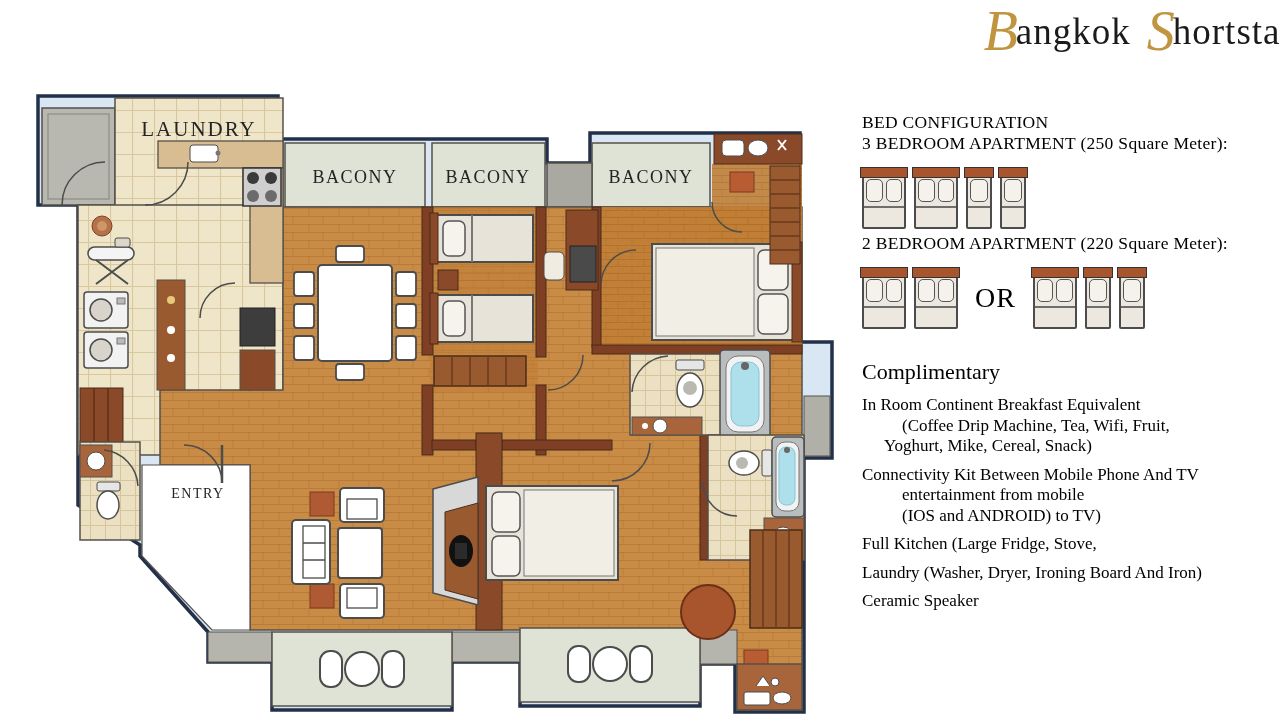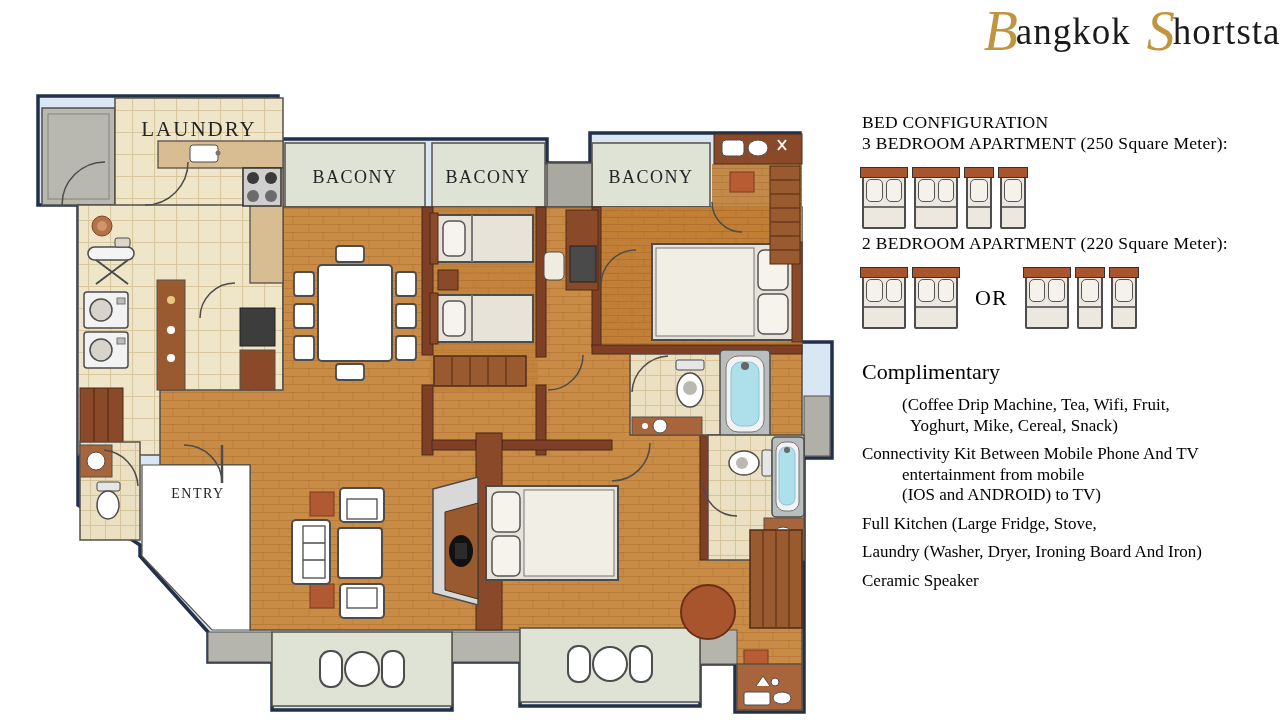--- a/index.html
+++ b/index.html
@@ -16,35 +16,35 @@
 
   
   #plan{position:absolute;left:0;top:0;width:1280px;height:720px;}
   .plan-label{font-family:"Liberation Serif",serif;fill:#242424;}
 
   
   .rpanel{position:absolute;left:862px;top:112px;width:418px;color:#000000;}
   .rp-h{font-size:17.5px;letter-spacing:.3px;line-height:21px;}
   .bed-row{display:flex;align-items:flex-start;margin-top:13px;margin-bottom:4px;min-height:62px;}
   .bed-group{display:flex;gap:8px;}
-  .or-label{font-size:22px;align-self:center;margin:4px 17px;letter-spacing:1px;}
+  .or-label{font-size:28px;align-self:center;margin:4px 17px;letter-spacing:1px;}
 
   .bed{position:relative;width:44px;height:58px;background:#ece7df;border:2px solid #4c4c4c;
     border-radius:2px;box-sizing:border-box;margin-top:4px;flex:0 0 auto;}
   .bed.single{width:26px;}
   .bed .headboard{position:absolute;top:-6px;left:-4px;right:-4px;height:9px;background:#a8542c;
     border:1px solid #333;}
   .bed .pillows{position:absolute;top:6px;left:2px;right:2px;display:flex;gap:3px;justify-content:center;}
   .bed .pillow{flex:1;height:21px;background:#f5f2eb;border:1.5px solid #555;border-radius:5px;max-width:18px;}
   .bed .blanket{position:absolute;top:33px;left:0;right:0;border-top:2px solid #6e6e6e;}
 
   .comp-h{font-size:22px;margin-top:30px;margin-bottom:10px;}
   .am-line{font-size:17px;line-height:20.5px;}
   .am-line.gap{margin-top:8px;}
-  .ind0{margin-left:0;} .ind1{margin-left:40px;} .ind2{margin-left:48px;} .ind3{margin-left:103px;}
+  .ind0{margin-left:0;} .ind1{margin-left:40px;} .ind2{margin-left:22px;} .ind3{margin-left:103px;}
 </style>
 </head>
 <body>
 
 <div id="stage">
 
   <div class="title">
     <span class="cap">B</span><span class="rest">angkok</span><span class="gap"></span><span class="cap">S</span><span class="rest">hortstay</span>
   </div>
 
@@ -426,20 +426,21 @@
             <div class="pillows">
               <div class="pillow"></div>
             </div>
             <div class="blanket"></div>
           </div>
         </div>
     </div>
 
     <div class="comp-h">Complimentary</div>
     <div>
+        <div class="am-line ind0">In Room Continent Breakfast Equivalent</div>
         <div class="am-line ind1">(Coffee Drip Machine, Tea, Wifi, Fruit,</div>
         <div class="am-line ind2">Yoghurt, Mike, Cereal, Snack)</div>
         <div class="am-line ind0 gap">Connectivity Kit Between Mobile Phone And TV</div>
         <div class="am-line ind1">entertainment from mobile</div>
         <div class="am-line ind1">(IOS and ANDROID) to TV)</div>
         <div class="am-line ind0 gap">Full Kitchen (Large Fridge, Stove,</div>
         <div class="am-line ind0 gap">Laundry (Washer, Dryer, Ironing Board And Iron)</div>
         <div class="am-line ind0 gap">Ceramic Speaker</div>
       </div>
   </div>

